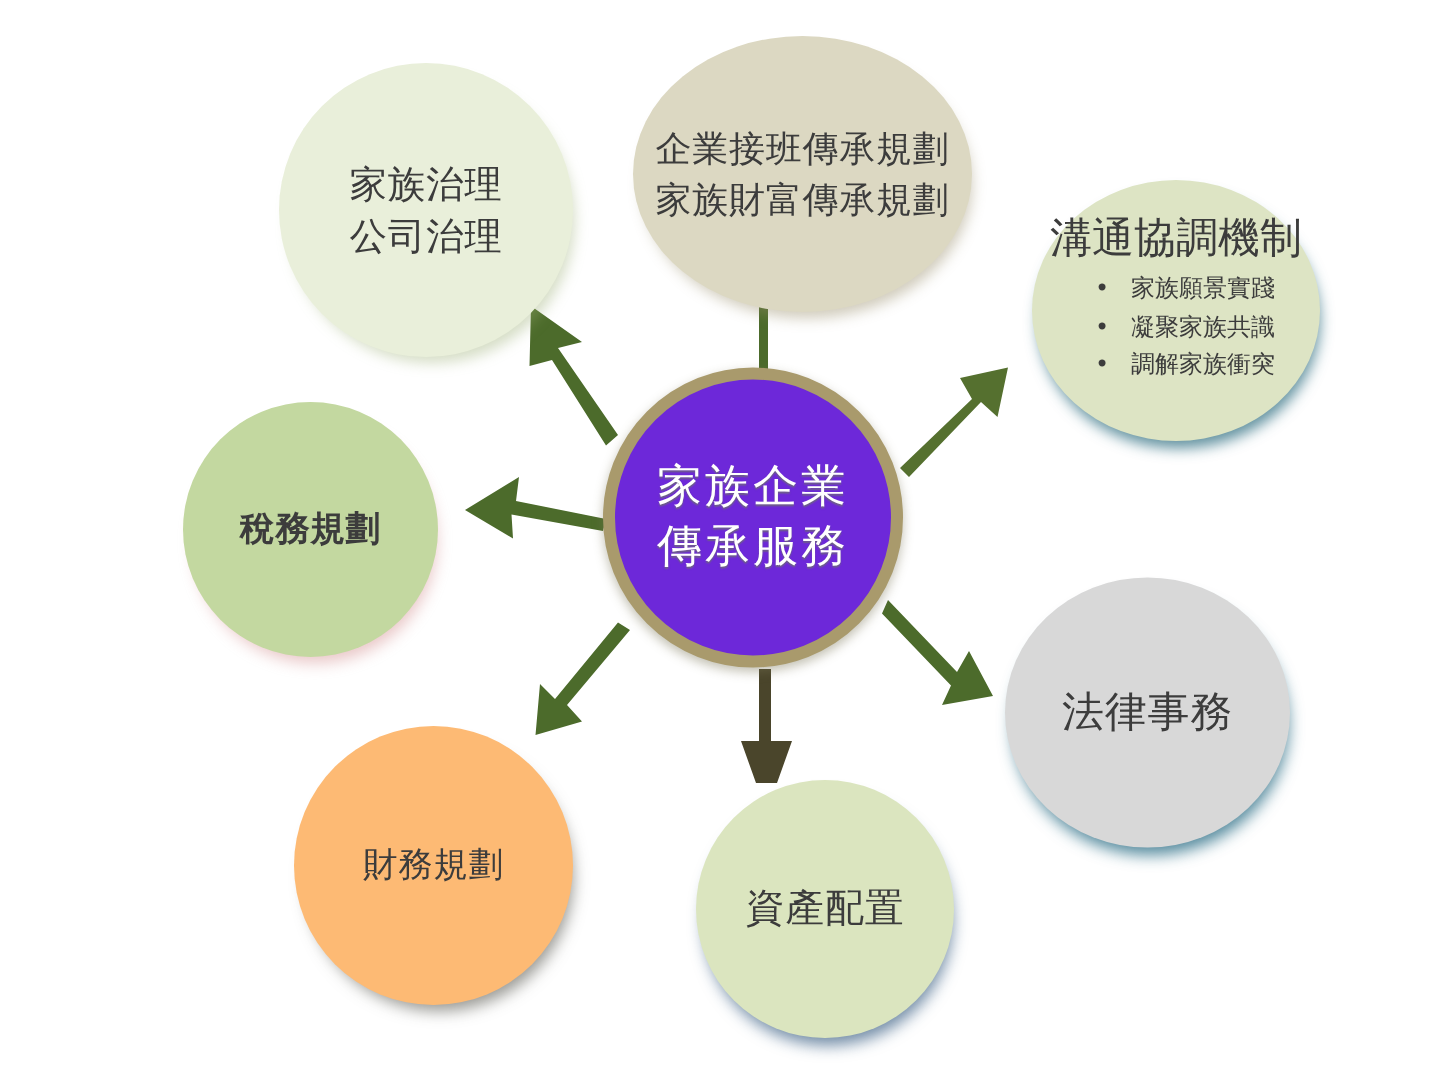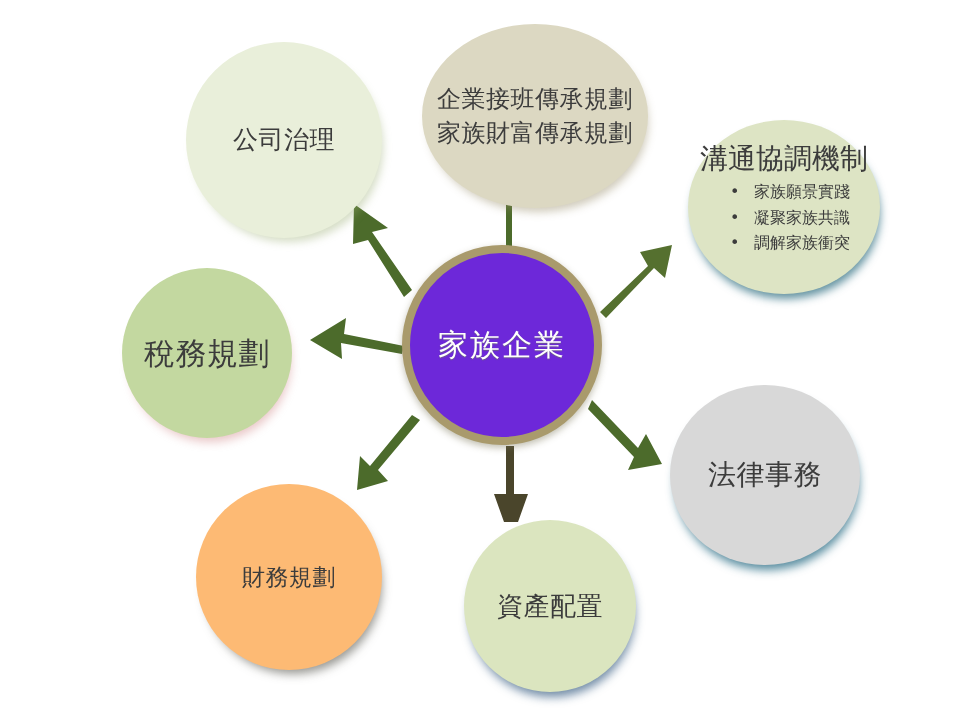--- a/index.html
+++ b/index.html
@@ -128,21 +128,21 @@
   
   #node-tax {
     left: 122px;
     top: 268px;
     width: 170px;
     height: 170px;
     background: #c3d8a0;
     box-shadow: 3px 8px 10px -4px rgba(225,180,180,0.75);
     z-index: 20;
   }
-  #node-tax .line { font-size: 31px; }
+  #node-tax .line { font-size: 23px; font-weight: bold; }
 
   
   #node-finance {
     left: 196px;
     top: 484px;
     width: 186px;
     height: 186px;
     background: #fdba74;
     box-shadow: 4px 8px 10px -4px rgba(70,70,60,0.55);
     z-index: 20;
@@ -203,20 +203,21 @@
     <g>
       <path d="M 514 446 L 514 494 L 528 494 L 518 522 L 504 522 L 494 494 L 506 494 L 506 446 Z" fill="#4a452b"></path>
     </g>
 
     <g>
       <path d="M 420 420 L 378 470 L 388 481 L 357 490 L 360 456 L 370 466 L 412 415 Z" fill="#4c6b2b"></path>
     </g>
   </svg>
 
   <div class="node" id="node-governance">
+    <span class="line">家族治理</span>
     <span class="line">公司治理</span>
   </div>
 
   <div class="node" id="node-succession">
     <span class="line">企業接班傳承規劃</span>
     <span class="line">家族財富傳承規劃</span>
   </div>
 
   <div class="node" id="node-communication">
     <span class="heading">溝通協調機制</span>
@@ -247,15 +248,16 @@
   <div class="node" id="node-asset">
     <span class="line">資產配置</span>
   </div>
 
   <div class="node" id="node-legal">
     <span class="line">法律事務</span>
   </div>
 
   <div class="node" id="hub">
     <span class="line">家族企業</span>
+    <span class="line">傳承服務</span>
   </div>
 
 </div>
 
 </body></html>

